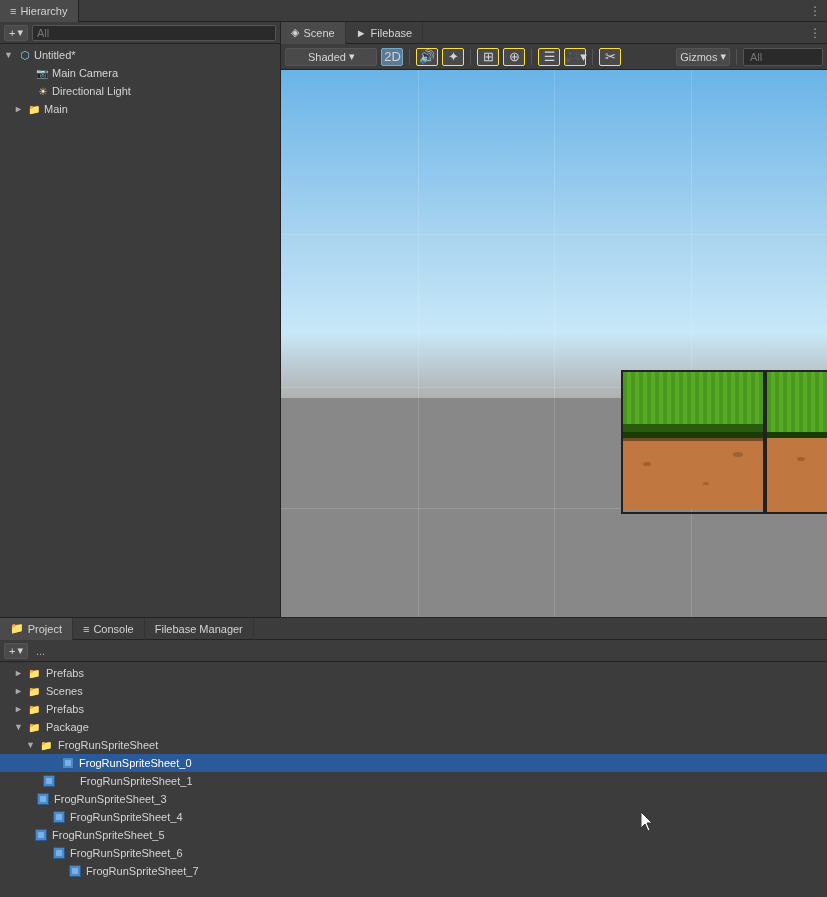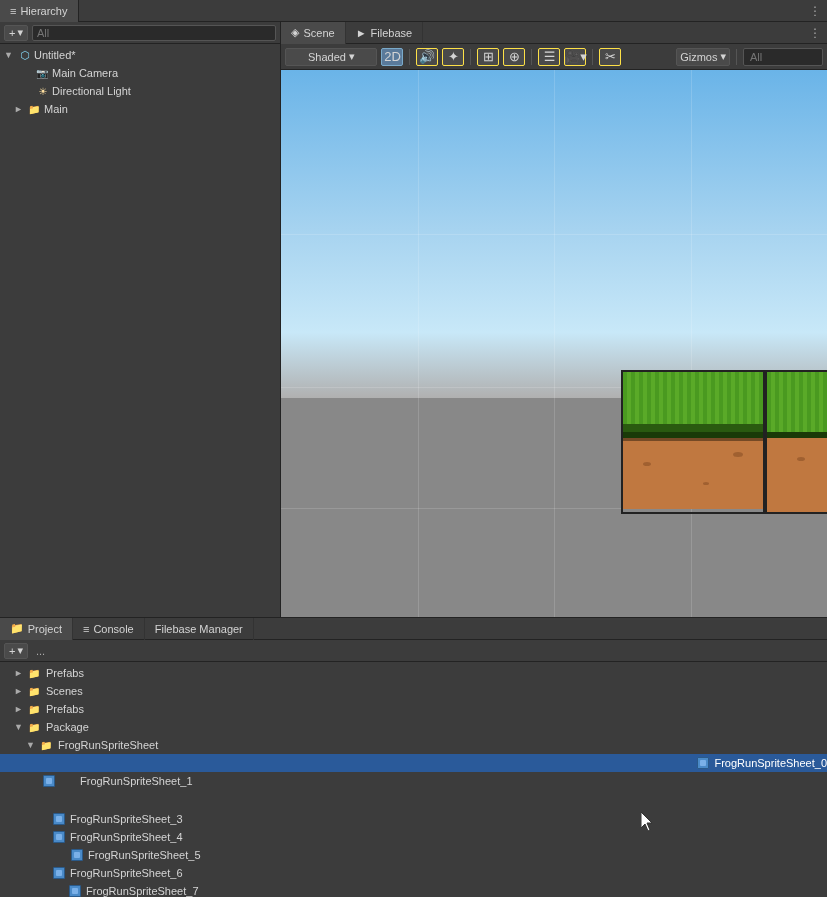--- a/index.html
+++ b/index.html
@@ -610,62 +610,62 @@
         <span class="file-icon icon-folder-yellow">📁</span>
         <span class="file-label">Package</span>
       </div>
 
       <div class="file-item" style="padding-left: 26px;">
         <span class="file-arrow">▼</span>
         <span class="file-icon icon-folder-yellow">📁</span>
         <span class="file-label">FrogRunSpriteSheet</span>
       </div>
 
-      <div class="file-item selected" style="padding-left: 22px; justify-content: flex-end;">
+      <div class="file-item selected" style="padding-left: 47px;">
         <span class="file-arrow"></span>
         <span class="file-icon">
             <div class="icon-sprite">
               <div class="icon-sprite-inner"></div>
             </div>
           </span>
         <span class="file-label">FrogRunSpriteSheet_0</span>
       </div>
 
       <div class="file-item" style=" gap: 24px;">
         <span class="file-arrow"></span>
         <span class="file-icon">
             <div class="icon-sprite">
               <div class="icon-sprite-inner"></div>
             </div>
           </span>
         <span class="file-label">FrogRunSpriteSheet_1</span>
       </div>
 
 
-      <div class="file-item" style="padding-left: 38px; margin-top: 20px;">
+      <div class="file-item" style="padding-left: 22px;">
         <span class="file-arrow"></span>
         <span class="file-icon">
             <div class="icon-sprite">
               <div class="icon-sprite-inner"></div>
             </div>
           </span>
         <span class="file-label">FrogRunSpriteSheet_3</span>
       </div>
 
       <div class="file-item" style="padding-left: 38px;">
         <span class="file-arrow"></span>
         <span class="file-icon">
             <div class="icon-sprite">
               <div class="icon-sprite-inner"></div>
             </div>
           </span>
         <span class="file-label">FrogRunSpriteSheet_4</span>
       </div>
 
-      <div class="file-item" style="padding-left: 56px;">
+      <div class="file-item" style="padding-left: 20px;">
         <span class="file-arrow"></span>
         <span class="file-icon">
             <div class="icon-sprite">
               <div class="icon-sprite-inner"></div>
             </div>
           </span>
         <span class="file-label">FrogRunSpriteSheet_5</span>
       </div>
 
       <div class="file-item" style="padding-left: 38px;">

